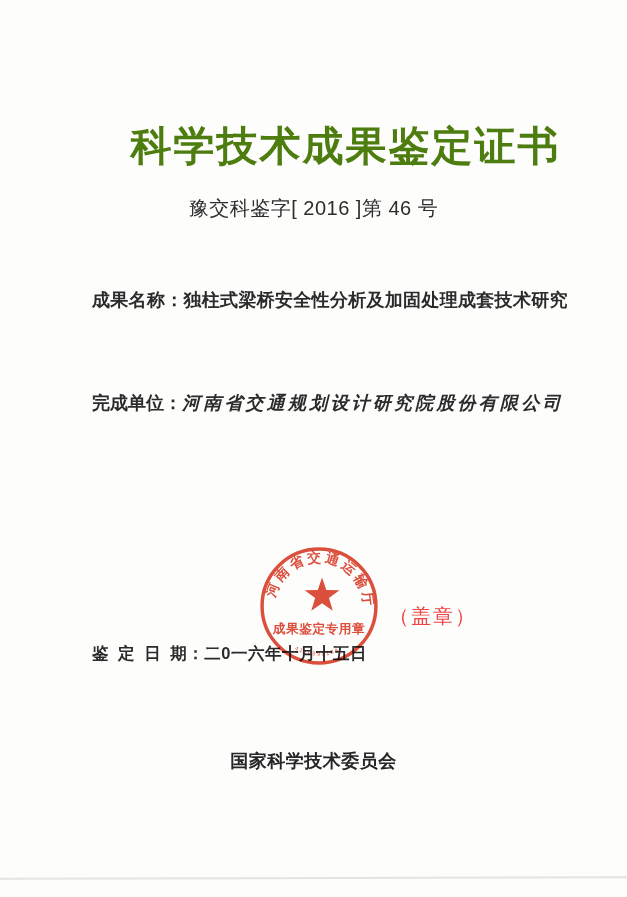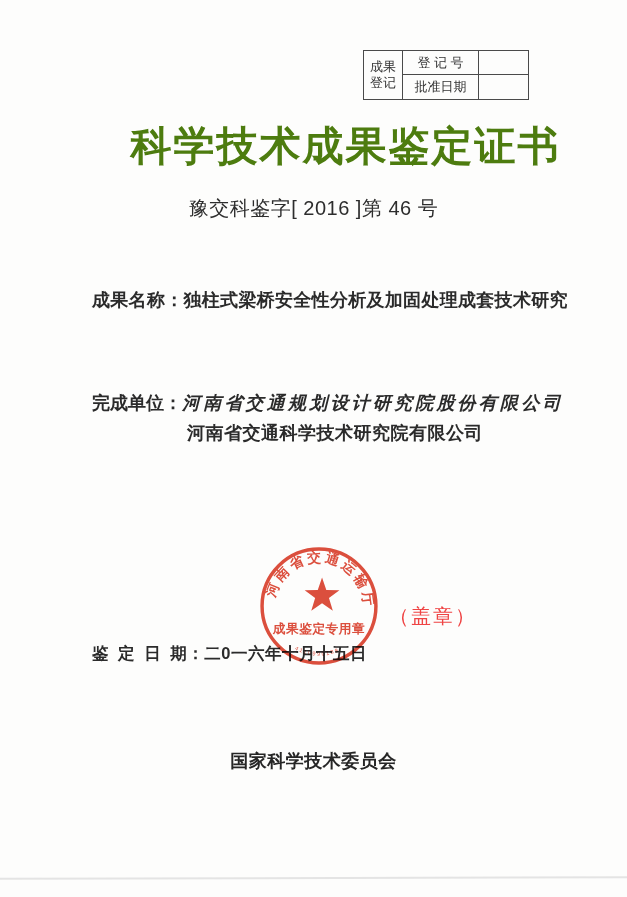--- a/index.html
+++ b/index.html
@@ -63,43 +63,30 @@
   .scan-line{
     position:absolute; left:0; top:877px; width:100%; height:1.5px;
     background:#e4e4e4; transform:rotate(-0.15deg);
   }
 </style>
 </head>
 <body>
 
 <div class="page">
 
-  <div class="reg-table">
-    <div class="rt-cell rt-header">
-      <span>成果</span>
-      <span>登记</span>
-    </div>
-    <div class="rt-cell rt-l1">登 记 号</div>
-    <div class="rt-cell rt-l2">批准日期</div>
-    <div class="rt-cell rt-v1"></div>
-    <div class="rt-cell rt-v2"></div>
-  </div>
 
   <div class="doc-title">科学技术成果鉴定证书</div>
   <div class="doc-number">豫交科鉴字[ 2016 ]第 46 号</div>
 
   <div class="frow row-achievement">
     <span>成果名称：</span><span>独柱式梁桥安全性分析及加固处理成套技术研究</span>
   </div>
 
   <div class="frow row-cu1">
     <span>完成单位：</span><span class="val">河南省交通规划设计研究院股份有限公司</span>
-  </div>
-  <div class="frow row-cu2">
-    <span>河南省交通科学技术研究院有限公司</span>
   </div>
 
   <div class="seal-note">（盖章）</div>
   <div class="frow app-row row-adate">
     <span>鉴 定 日 期：</span><span>二0一六年十月十五日</span>
   </div>
 
   <svg class="seal" viewBox="0 0 120 120" aria-hidden="true">
     <defs>
       <path id="sealArcTop" d="M 16.7 52.4 A 44 44 0 0 1 103.8 63.8" fill="none"></path>

